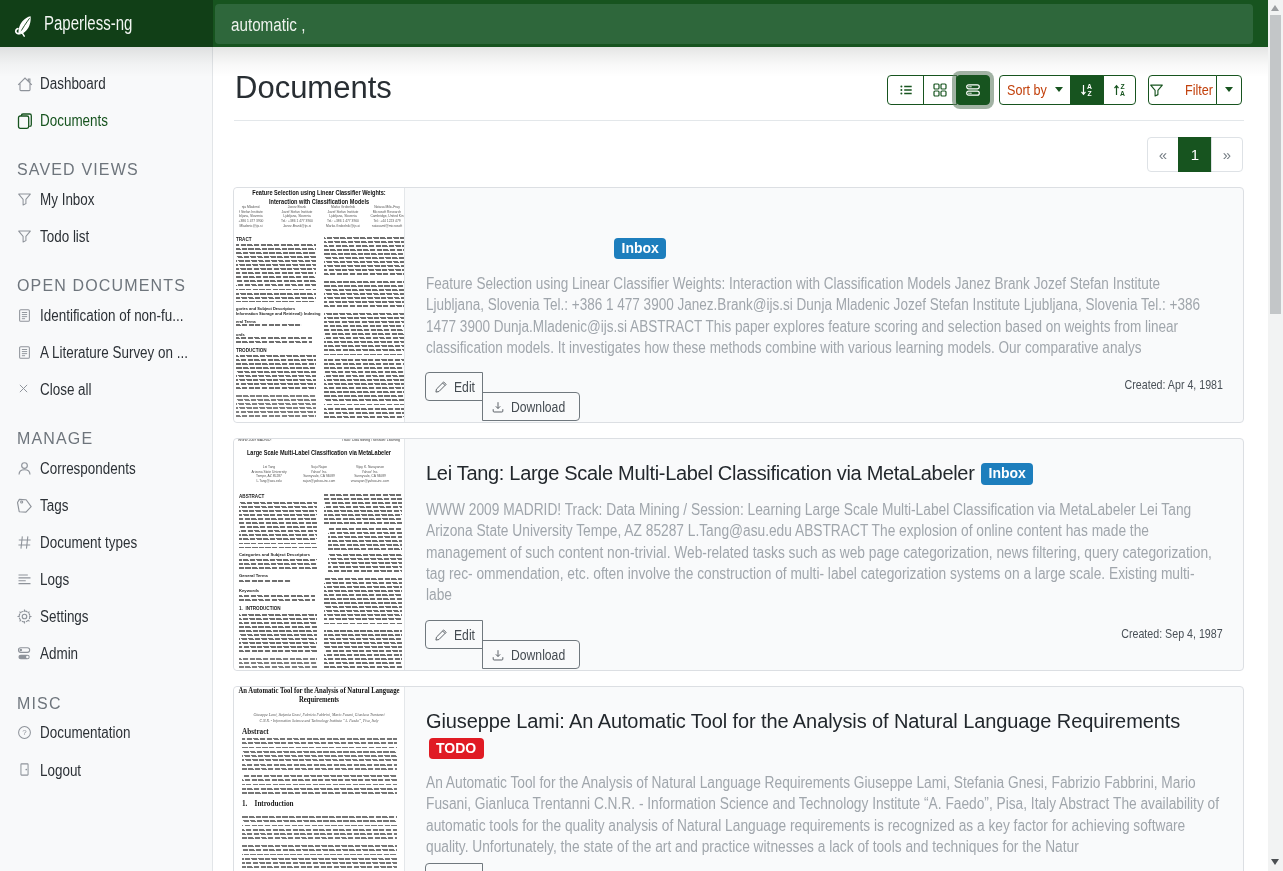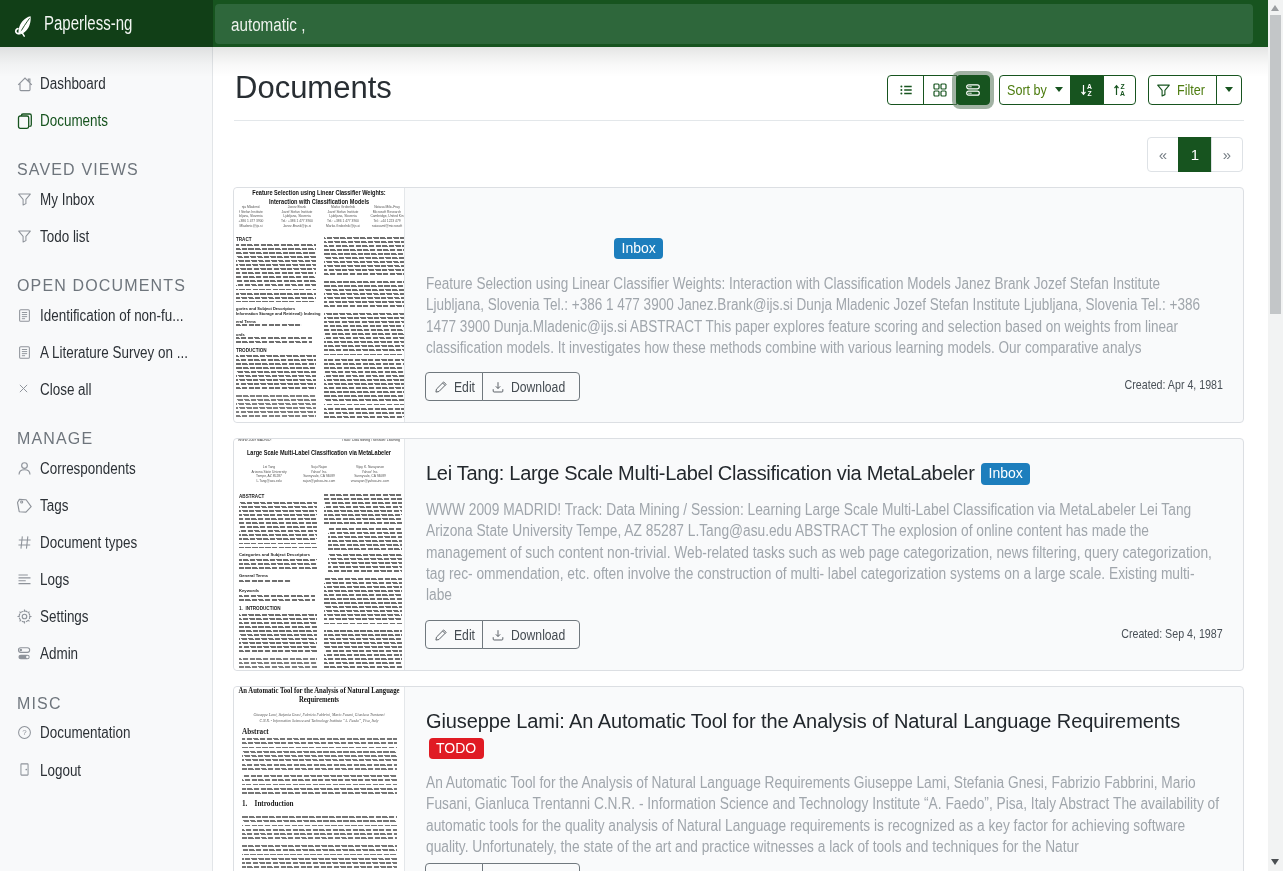--- a/index.html
+++ b/index.html
@@ -20,47 +20,47 @@
 .nav-item { position:relative; height:37.05px; padding:7.85px 16px 7.85px 40px; font-size:16px; line-height:21.33px; color:#2c3136; white-space:nowrap; }
 .nav-item svg { position:absolute; left:17px; top:10.8px; }
 .nav-item.active { color:#17541f; }
 .nav-head { padding:14px 17px 4px 17px; font-size:16px; line-height:14px; color:#6e757c; letter-spacing:1.15px; margin-top:10px; }
 
 
 h2.pagetitle { position:absolute; left:235px; top:69.5px; font-size:31px; font-weight:400; color:#282e33; }
 #hr1 { position:absolute; left:234px; top:120px; width:1010px; height:1px; background:#e3e7ea; }
 
 
-.btn { border:1px solid #17541f; background:#fff; color:#4d7c0f; font-size:14px; display:inline-flex; align-items:center; justify-content:center; }
+.btn { border:1px solid #17541f; background:#fff; color:#c2410c; font-size:14px; display:inline-flex; align-items:center; justify-content:center; }
 .bgroup { display:flex; position:absolute; top:75px; height:30px; }
 .bgroup .btn { border-radius:0; margin-left:-1px; height:30px; }
 .bgroup .btn:first-child { border-radius:4px 0 0 4px; margin-left:0; }
 .bgroup .btn:last-child { border-radius:0 4px 4px 0; }
 .btn.active { background:#17541f; color:#fff; }
 .btn.ring { box-shadow:0 0 0 4px rgba(100,128,104,.6); position:relative; z-index:2; border-radius:4px !important; }
 
 
 #pagination { position:absolute; left:1147px; top:137px; height:34.5px; display:flex; }
 #pagination .pg { height:34.5px; border:1px solid #dee2e6; background:#fff; color:#757d84; font-size:15px; display:flex; align-items:center; justify-content:center; margin-left:-1px; }
 #pagination .pg.first { border-radius:4px 0 0 4px; margin-left:0; width:32px; }
 #pagination .pg.num { width:34px; background:#17541f; border-color:#17541f; color:#fff; }
 #pagination .pg.last { border-radius:0 4px 4px 0; width:32px; }
 
 
 .card { position:absolute; left:233px; width:1011px; background:#f9fafb; border:1px solid #dcdfe3; border-radius:4px; }
 .thumb { position:absolute; left:0; top:0; width:171px; height:100%; border-right:1px solid #e4e7ea; border-radius:4px 0 0 4px; background:#fff; overflow:hidden; }
 .ctitle { position:absolute; left:192px; top:23px; font-size:20px; line-height:23.6px; color:#23282d; letter-spacing:-0.2px; white-space:nowrap; }
-.badge { position:absolute; height:21.5px; border-radius:4px; padding:0 7.5px; font-size:14px; font-weight:normal; line-height:21.5px; color:#fff; }
+.badge { position:absolute; height:21.5px; border-radius:4px; padding:0 7.5px; font-size:14px; font-weight:bold; line-height:21.5px; color:#fff; }
 .badge.inbox { background:#1d7ebd; }
 .badge.todo { background:#e01b24; }
 .cbody { position:absolute; left:192px; font-size:16px; line-height:21.33px; color:#a0a6ac; white-space:nowrap; transform-origin:0 0; }
 .cbtns { position:absolute; left:190.5px; display:flex; }
 .cbtn { height:29px; border:1px solid #70787e; color:#454c52; background:transparent; font-size:14px; display:inline-flex; align-items:center; padding:0 0 0 8px; margin-left:-1px; }
 .cbtn.b1 { border-radius:4px 0 0 4px; margin-left:0; width:58px; }
-.cbtn.b2 { border-radius:0 4px 4px 0; width:98px; }
+.cbtn.b2 { border-radius:0 4px 4px 0; width:98px;margin-top:20px; }
 .cbtn svg { margin-right:6px; flex:none; }
 .cbtn .sq { transform:scaleX(.87); }
 .created { position:absolute; right:20px; font-size:13px; color:#495057; }
 .created .sq { transform:scaleX(.82); transform-origin:100% 50%; }
 
 
 .thumb { font-family:"Liberation Sans",sans-serif; }
 .tser { font-family:"Liberation Serif",serif; }
 .ttitle { font-weight:bold; text-align:center; color:#111; white-space:nowrap; }
 .tiny { color:#555; text-align:center; }
@@ -217,21 +217,21 @@
     <div class="btn" style="width:33px;">
         <svg width="16" height="16" viewBox="0 0 16 16">
           <path d="M4.5 13V4 M2.5 6.2 4.5 3.7 6.5 6.2" stroke="#17541f" stroke-width="1.2" fill="none"></path>
           <text x="10.5" y="7.4" font-size="6.8" font-weight="bold" text-anchor="middle" fill="#17541f">Z</text>
           <text x="10.5" y="14" font-size="6.8" font-weight="bold" text-anchor="middle" fill="#17541f">A</text>
         </svg>
       </div>
   </div>
 
   <div class="bgroup" style="left:1148px;">
-    <div class="btn" style="width:69px;">
+    <div class="btn" style="width:69px;justify-content:space-between;">
         <svg width="15" height="15" viewBox="0 0 16 16" style="margin-right:6px;">
           <path d="M1.8 2.2 h12.4 l-4.7 5.6 v4.6 l-3 1.4 v-6z" fill="none" stroke="#17541f" stroke-width="1.2" stroke-linejoin="round"></path>
         </svg>
         <span class="sq" style="transform:scaleX(.9);">Filter</span>
       </div>
     <div class="btn" style="width:26px;">
         <svg width="8" height="6" viewBox="0 0 8 6">
           <path d="M0 0h8L4 5z" fill="#17541f"></path>
         </svg>
       </div>

